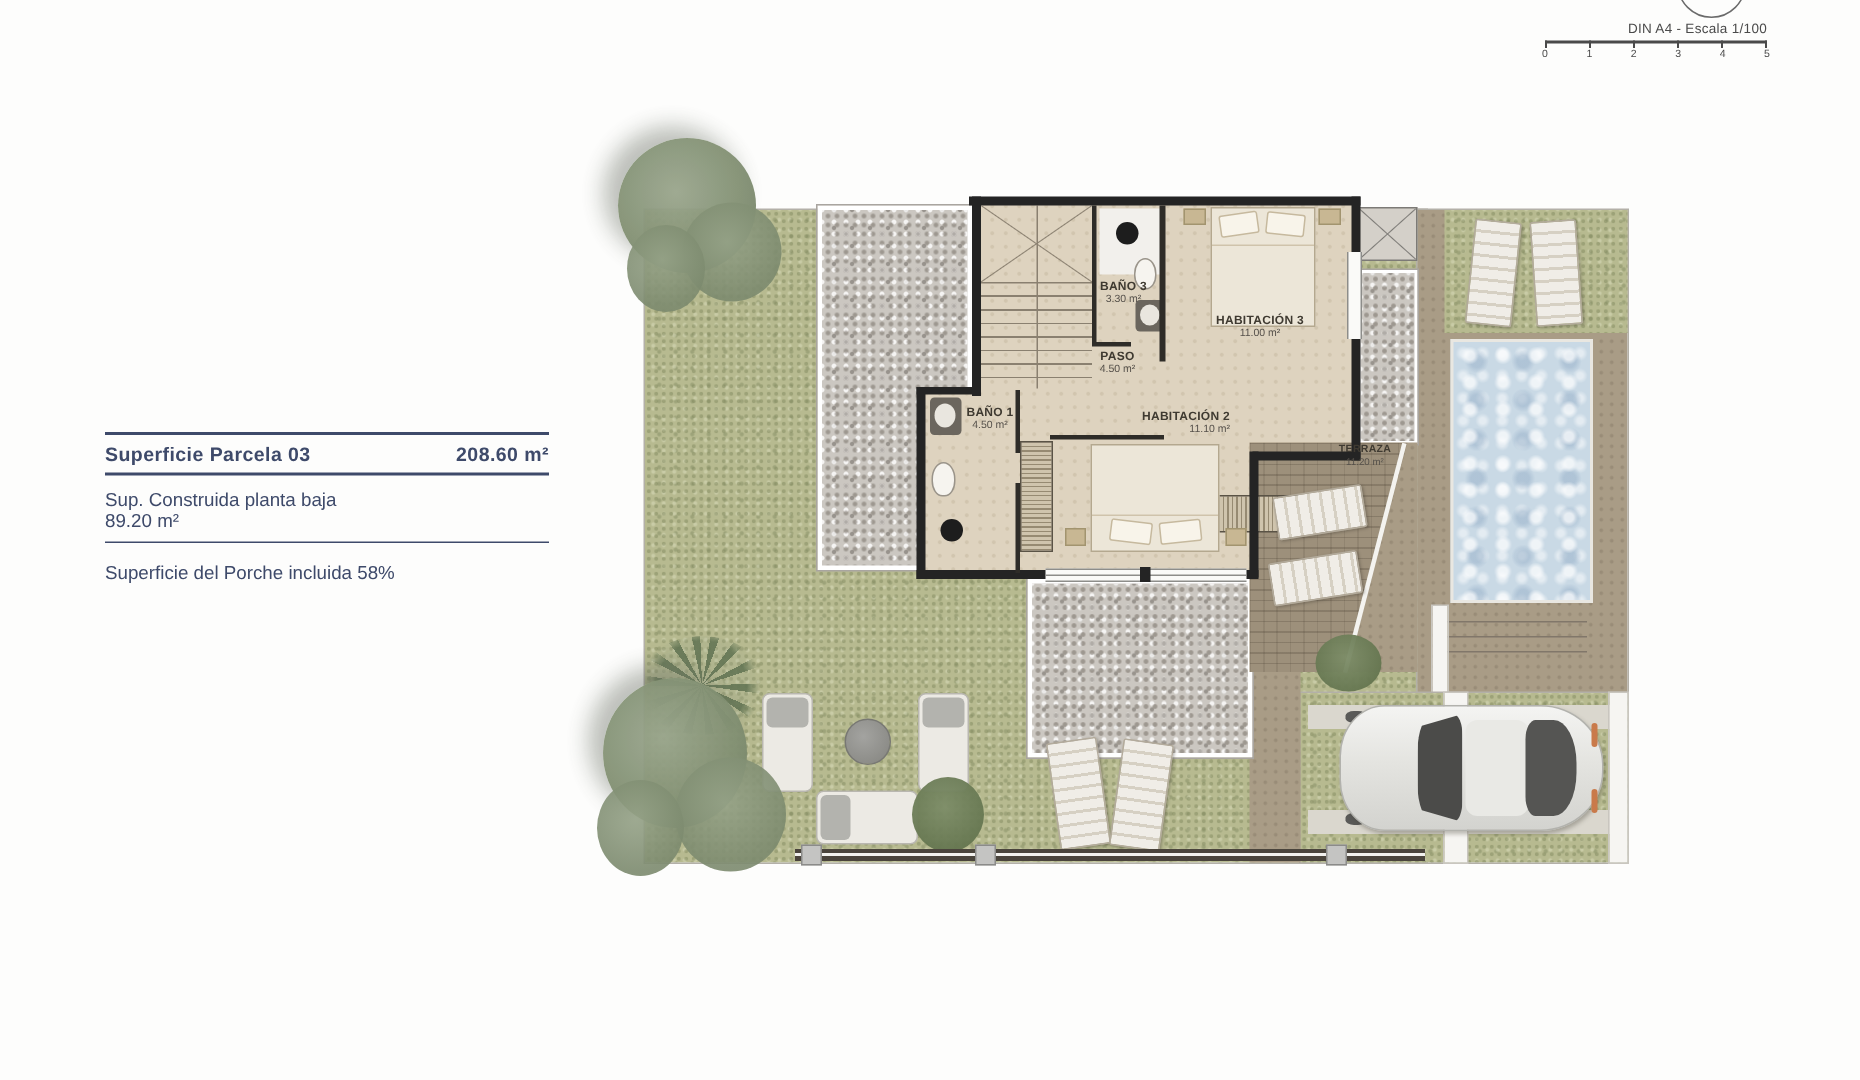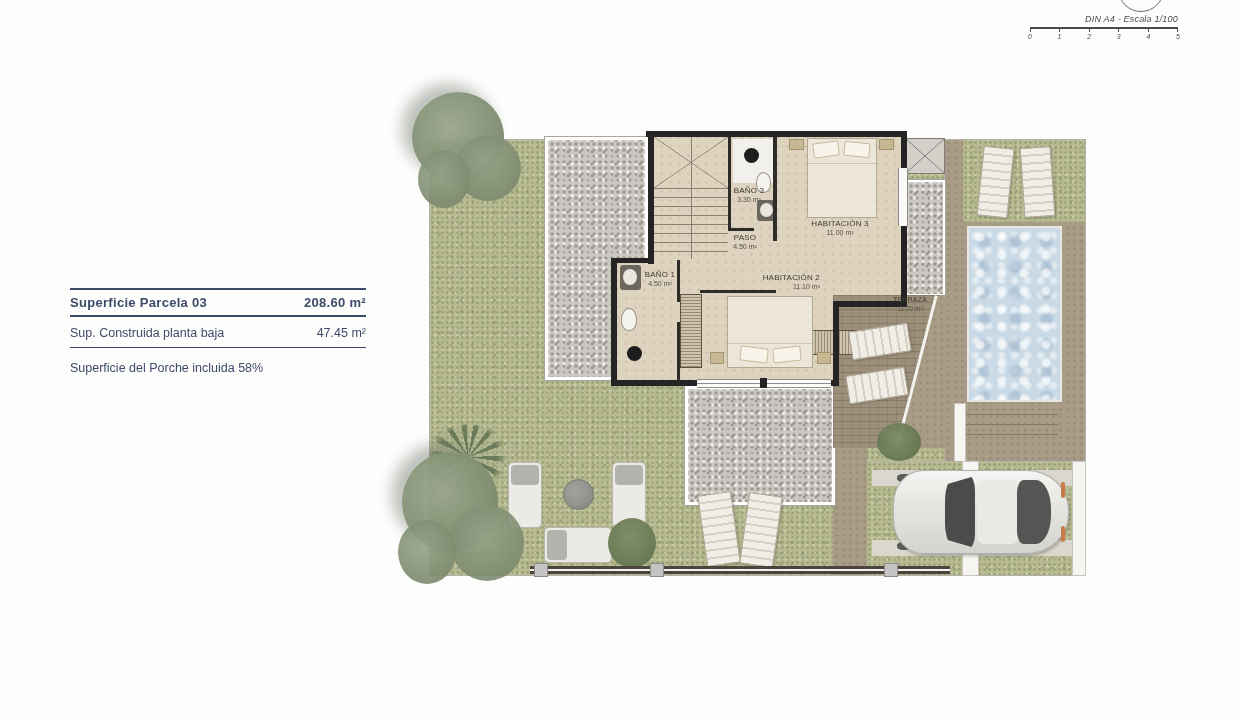--- a/index.html
+++ b/index.html
@@ -34,21 +34,21 @@
     background-image:
       radial-gradient(circle, rgba(255,255,255,.7) 0 3px, transparent 6px),
       radial-gradient(circle, rgba(150,175,200,.5) 0 4px, transparent 8px),
       radial-gradient(circle, rgba(255,255,255,.5) 0 2px, transparent 5px);
     background-size:22px 18px, 31px 26px, 13px 15px; }
 
   .wall { background:#242424; }
   .thinwall { background:#2e2c28; }
 
   .room-label { text-align:center; color:#3f3a31; line-height:1.25; white-space:nowrap; z-index:40; }
-  .room-label .rn { font-size:8px; font-weight:normal; letter-spacing:.2px; }
+  .room-label .rn { font-size:8px; font-weight:bold; letter-spacing:.2px; }
   .room-label .ra { font-size:7px; color:#55504a; }
 
   
   .lounger { background:repeating-linear-gradient(180deg,#f0ede7 0 6px,#d6d0c3 6px 8px);
     border:1px solid #b3ab9c; border-radius:2px; box-shadow:1px 1px 2px rgba(60,55,45,.35); }
   .lounger.h { background:repeating-linear-gradient(90deg,#f0ede7 0 6px,#d6d0c3 6px 8px); }
 
   .tree { border-radius:50%;
     background:radial-gradient(circle at 42% 40%, #9aa68d 0%, #839174 55%, #6f7d62 100%);
     box-shadow:-10px -8px 14px rgba(105,110,100,.45); opacity:.95; }
@@ -67,21 +67,21 @@
   .bed { background:#ece6d8; border:1px solid #b4a88f; }
   .pillow { position:absolute; background:#f8f4ea; border:1px solid #c6b99e; border-radius:2px; }
   .sidetable { position:absolute; background:#c8b793; border:1px solid #a2946f; }
 
   .legend { color:#3e4a6a; width:296px; }
   .legend .lrule { border-top:2px solid #3e4a6a; }
   .legend .lrow { display:flex; justify-content:space-between; align-items:baseline; }
 
   .white-sep { background:#f6f5f2; outline:1px solid #c9c6bf; }
 
-  .scalebar { color:#4a4a4a;font-style:italic; }
+  .scalebar { color:#4a4a4a; }
 
   .window-h { background:#fafaf8; border-top:1px solid #8d8d8a; border-bottom:1px solid #8d8d8a; }
   .window-h::after { content:""; display:block; margin-top:3px; border-top:1px solid #8d8d8a; }
 </style>
 </head>
 <body>
 
 <div id="screen">
 
   <div class="abs scalebar" style="left:1020px; top:0; width:170px; height:48px;">
@@ -100,23 +100,23 @@
     </div>
   </div>
 
   <div class="abs legend" style="left:70px; top:288px;">
     <div class="lrule"></div>
     <div class="lrow" style="margin-top:5px; font-size:13px; font-weight:bold; letter-spacing:.3px;">
       <span>Superficie Parcela 03</span>
       <span>208.60 m²</span>
     </div>
     <div class="lrule" style="margin-top:5px;"></div>
-    <div class="lrow" style="margin-top:9px; font-size:12.5px;">
+    <div class="lrow" style="margin-top:9px; font-size:12.5px;flex-direction:column;">
       <span>Sup. Construida planta baja</span>
-      <span>47.45 m²</span>
+      <span>89.20 m²</span>
     </div>
     <div class="lrule" style="margin-top:7px; border-top-width:1.5px;"></div>
     <div style="margin-top:13px; font-size:12.5px;">Superficie del Porche incluida 58%</div>
   </div>
 
   <div class="abs grass" style="left:430px; top:140px; width:521px; height:435px; outline:1px solid #b3b0a8;"></div>
 
   <div class="abs deck" style="left:945px; top:140px; width:140px; height:322px; outline:1px solid #b3b0a8;"></div>
   <div class="abs grass" style="left:963px; top:140px; width:122px; height:82px;"></div>
   <div class="abs lounger" style="left:980px; top:147px; width:31px; height:70px; transform:rotate(6deg);"></div>
@@ -260,21 +260,21 @@
   <div class="abs tree-lump" style="left:398px; top:520px; width:58px; height:64px; z-index:28;"></div>
 
   <div class="abs room-label" style="left:719px; top:186px; width:60px;">
     <div class="rn">BAÑO 3</div>
     <div class="ra">3.30 m²</div>
   </div>
   <div class="abs room-label" style="left:715px; top:233px; width:60px;">
     <div class="rn">PASO</div>
     <div class="ra">4.50 m²</div>
   </div>
-  <div class="abs room-label" style="left:790px; top:219px; width:100px;">
+  <div class="abs room-label" style="left:790px; top:209px; width:100px;">
     <div class="rn">HABITACIÓN 3</div>
     <div class="ra">11.00 m²</div>
   </div>
   <div class="abs room-label" style="left:625px; top:270px; width:70px;">
     <div class="rn">BAÑO 1</div>
     <div class="ra">4.50 m²</div>
   </div>
   <div class="abs room-label" style="left:720px; top:273px; width:100px;text-align:right;">
     <div class="rn">HABITACIÓN 2</div>
     <div class="ra">11.10 m²</div>

